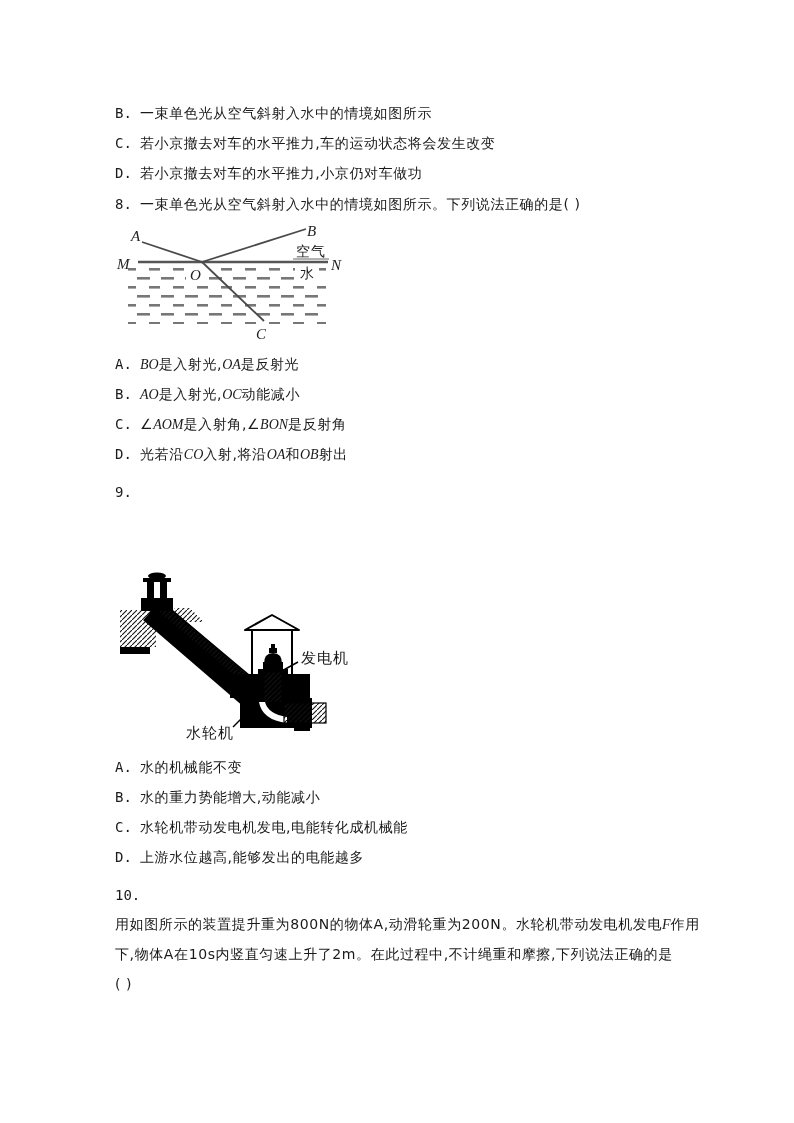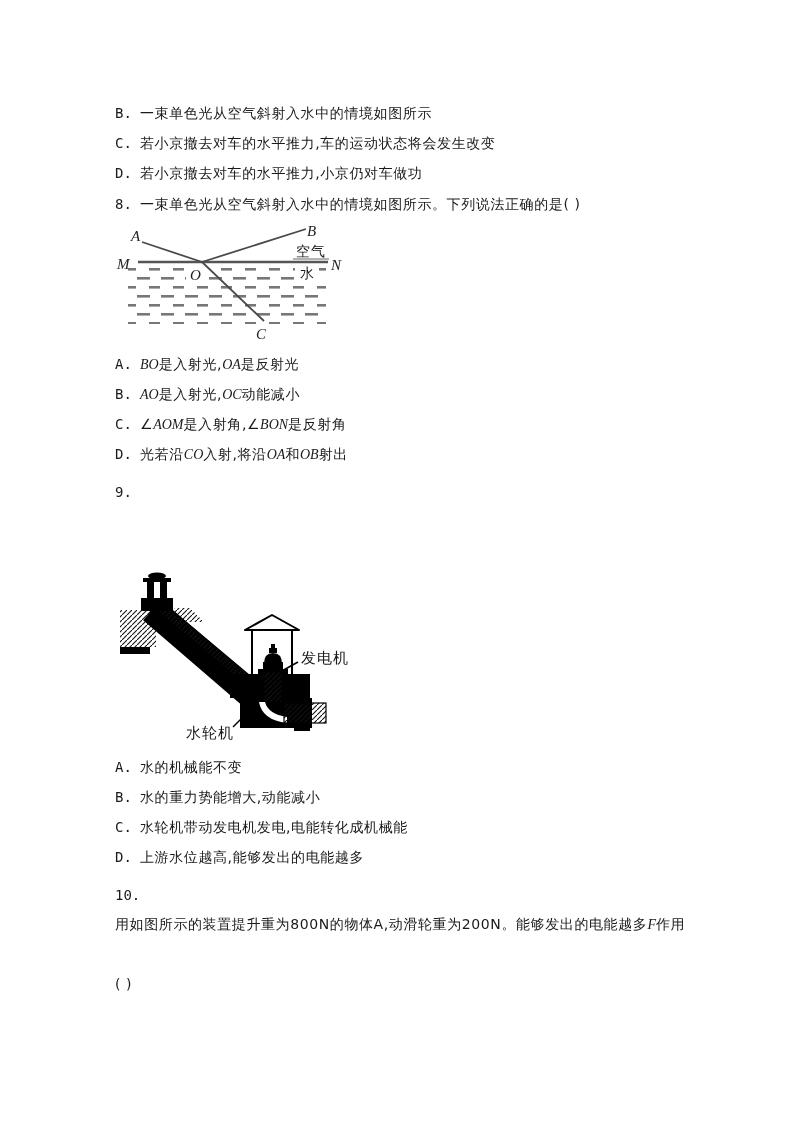--- a/index.html
+++ b/index.html
@@ -142,19 +142,22 @@
   </div>
   <div class="row" style="top:848px">
     <span class="lab">D.</span>
     <span class="txt">上游水位越高,能够发出的电能越多</span>
   </div>
 
   <div class="row" style="top:886px">
     <span class="num">10.</span>
   </div>
   <div class="row" style="top:915px">
-    <span class="txt"><span>用如图所示的装置提升重为800N的物体A,动滑轮重为200N。能够发出的电能越多</span><span class="it">F</span><span>作用</span></span>
+    <span class="txt"><span>用如图所示的装置提升重为800N的物体A,动滑轮重为200N。水轮机带动发电机发电</span><span class="it">F</span><span>作用</span></span>
+  </div>
+  <div class="row" style="top:945px">
+    <span class="txt"><span>下,物体A在10s内竖直匀速上升了2m。在此过程中,不计绳重和摩擦,下列说法正确的是</span></span>
   </div>
   <div class="row" style="top:975px">
     <span class="txt"><span>(    )</span></span>
   </div>
 
 </div>
 
 </body></html>

